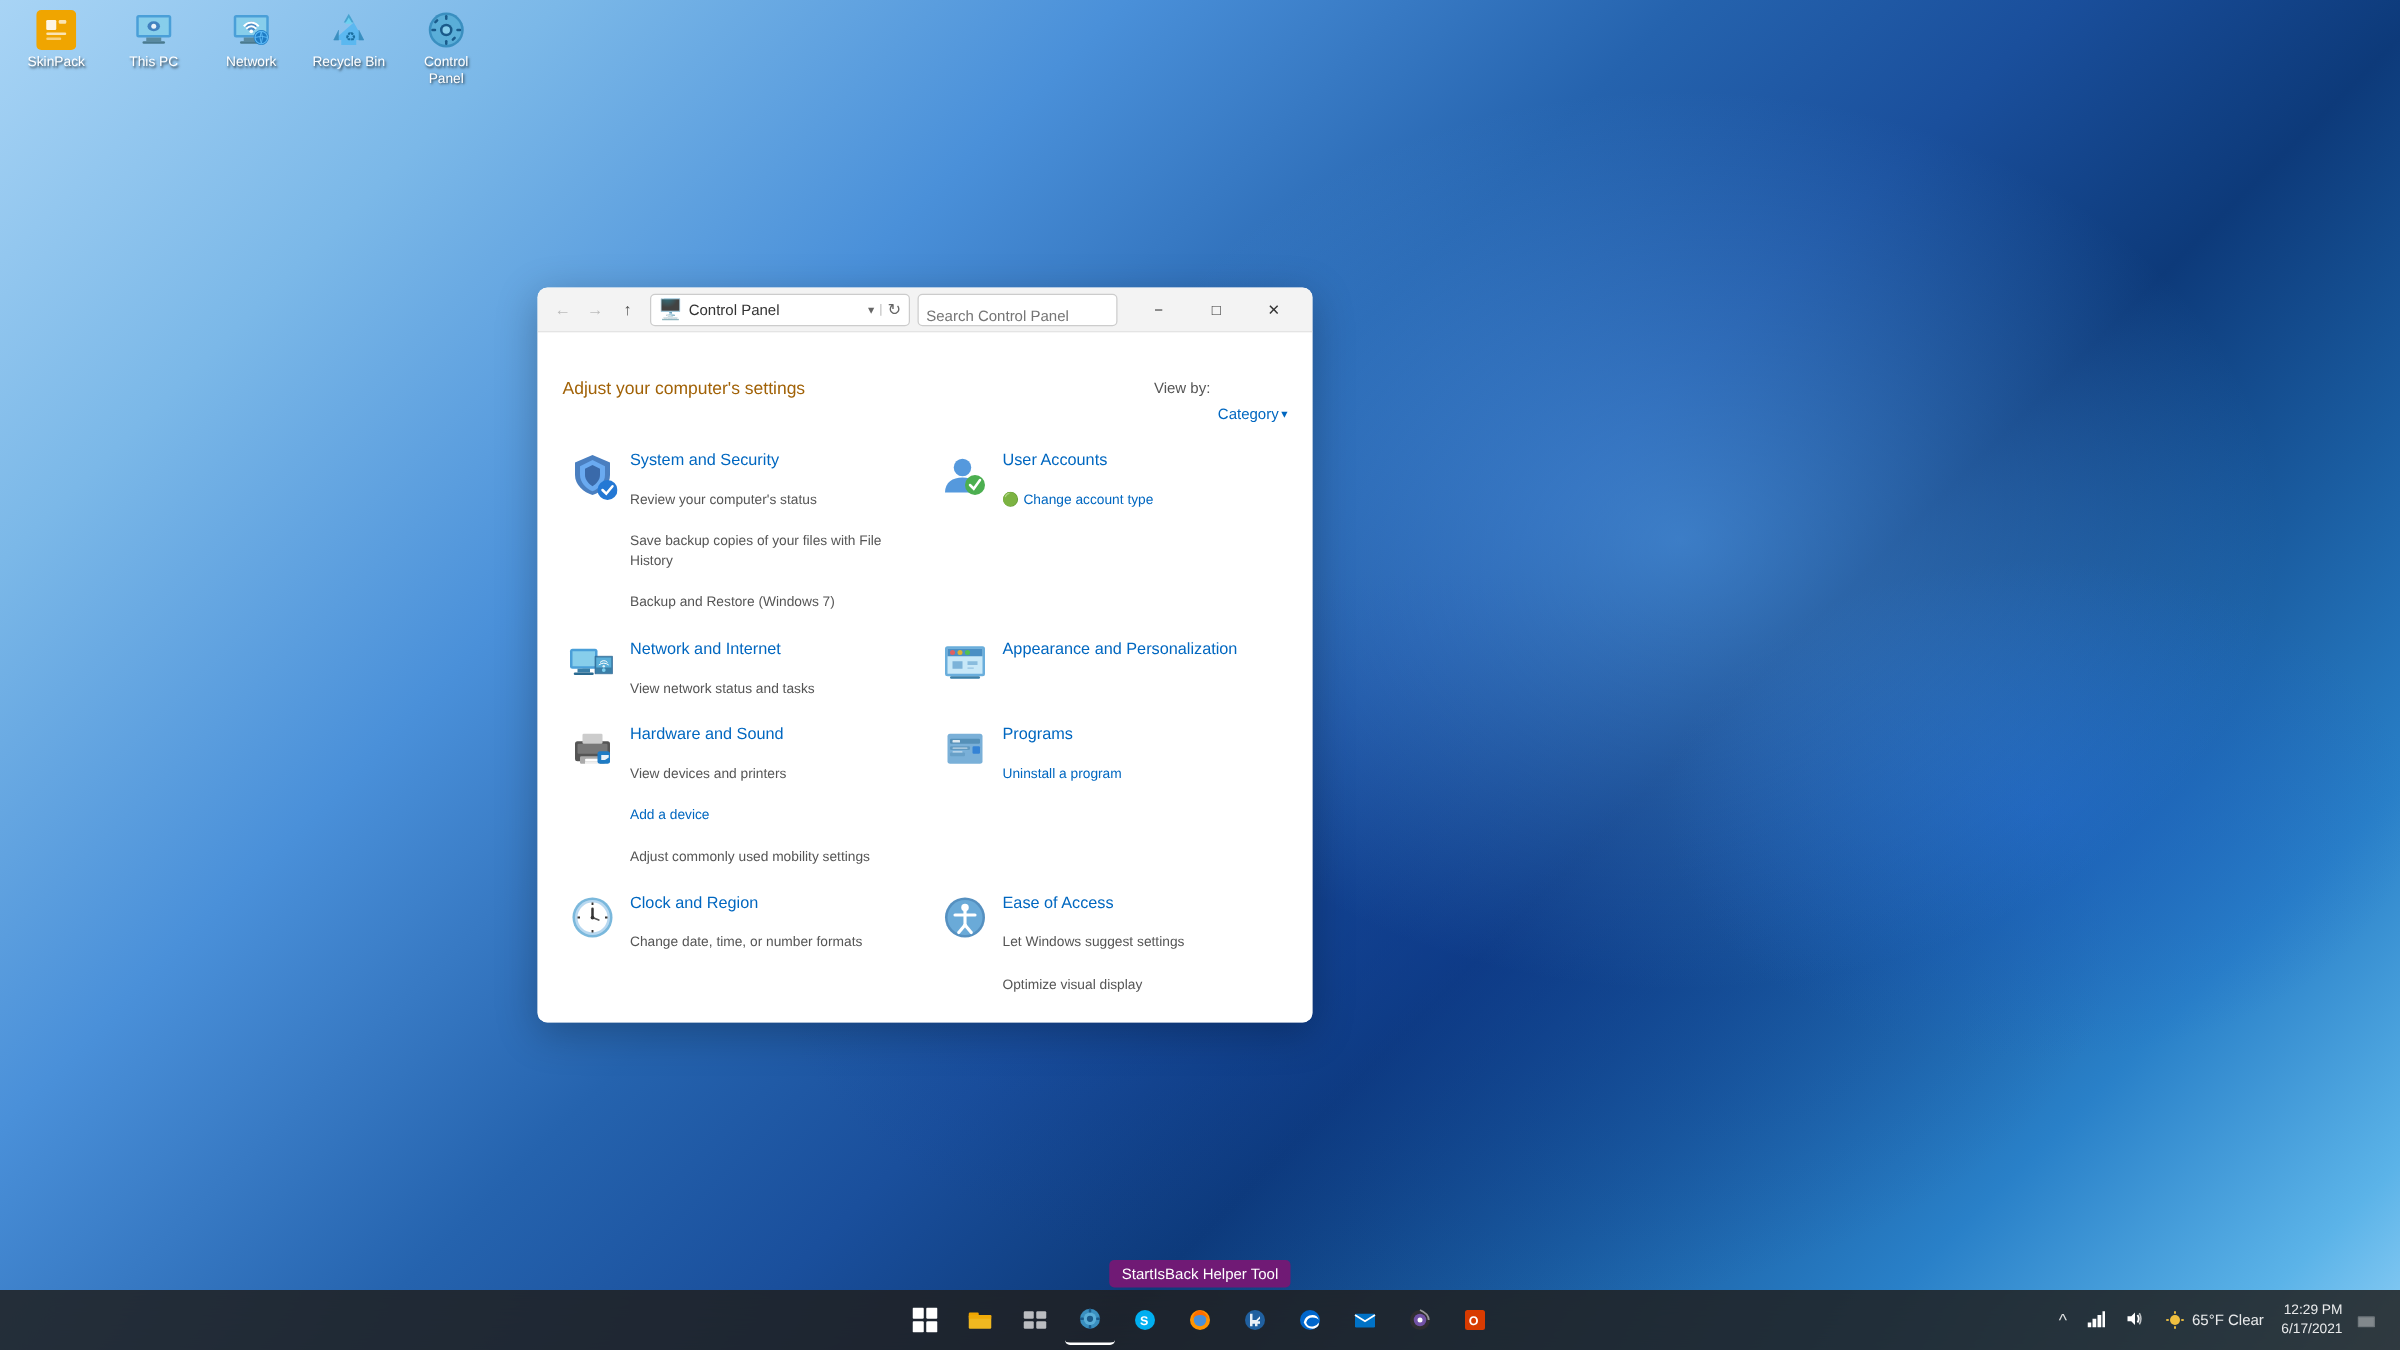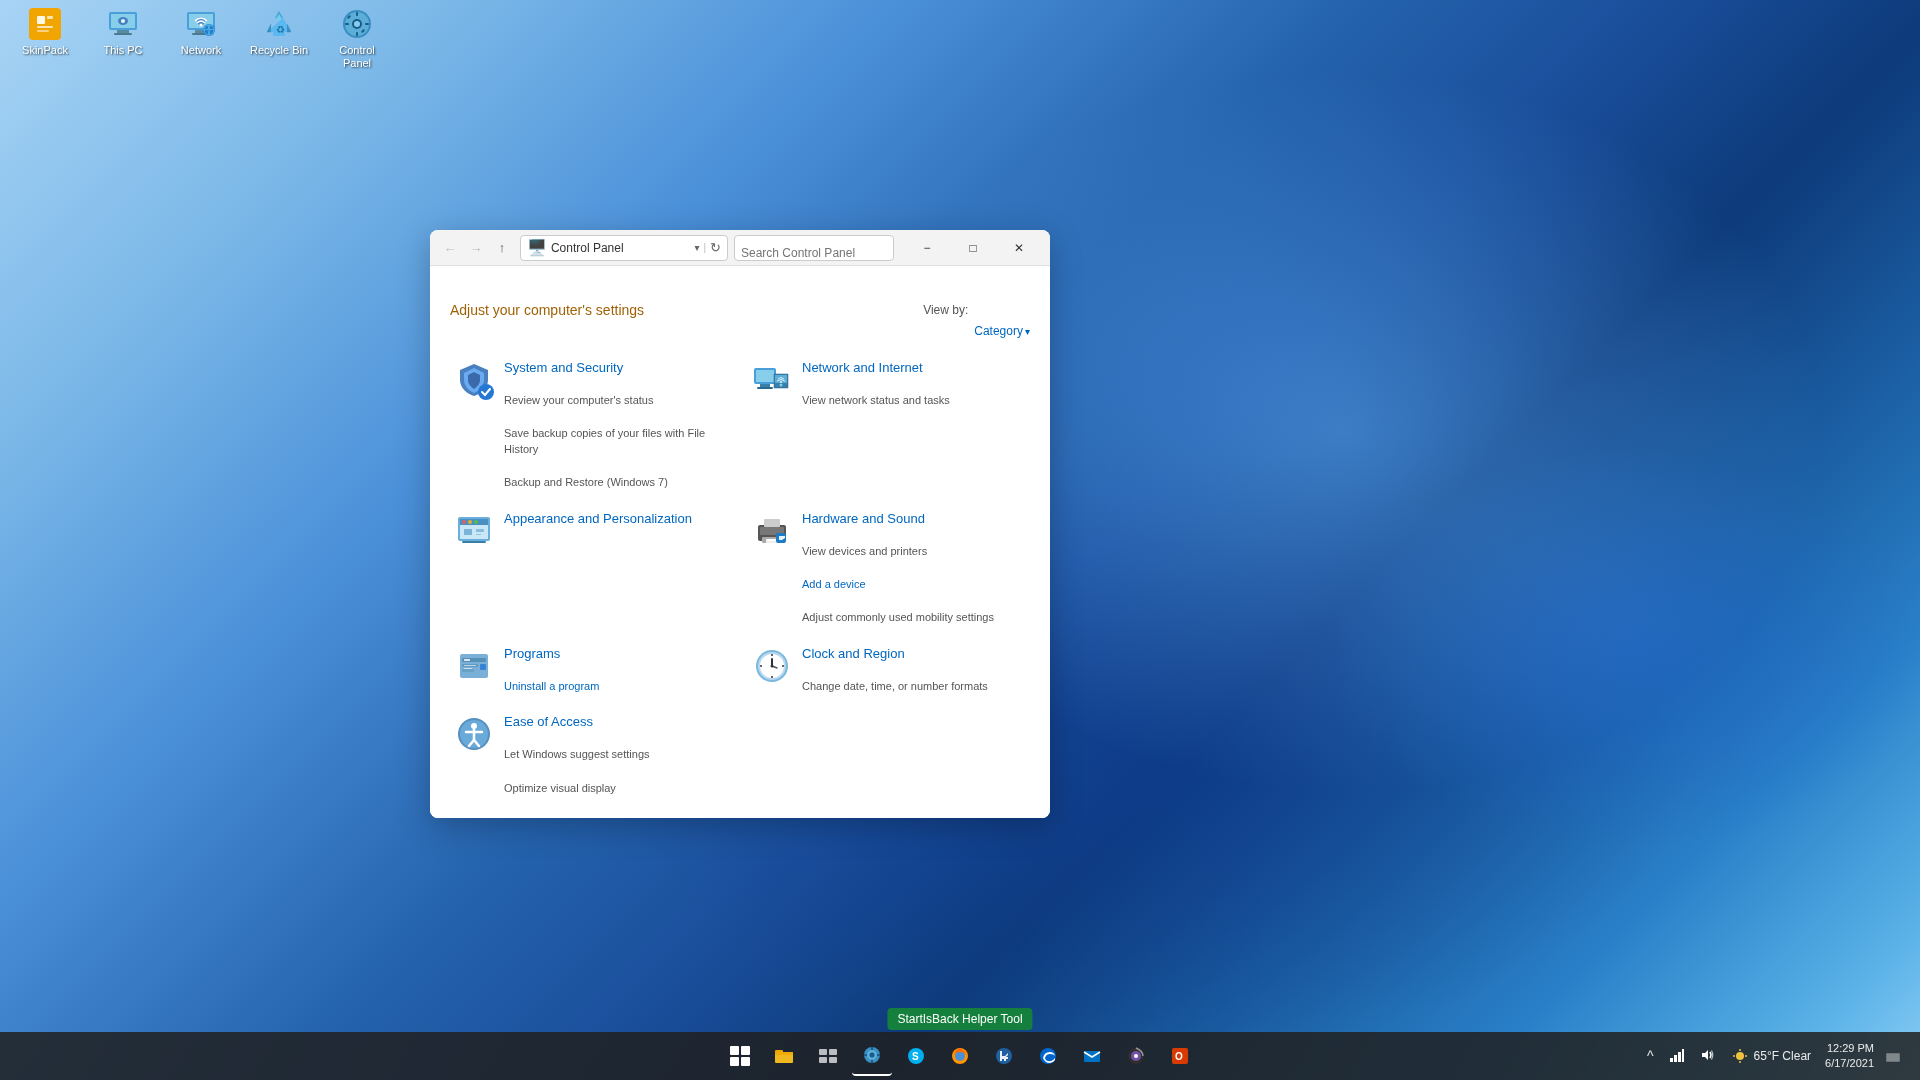--- a/index.html
+++ b/index.html
@@ -129,21 +129,21 @@
       font-size: 14px;
       padding: 2px 4px;
       cursor: pointer;
     }
 
     .startisback-tooltip {
       position: absolute;
       bottom: 50px;
       left: 50%;
       transform: translateX(-50%);
-      background: #15803d;
+      background: #701a75;
       color: white;
       font-size: 12px;
       padding: 4px 10px;
       border-radius: 4px;
       white-space: nowrap;
       z-index: 200;
     }
 
     
     .window {
@@ -510,20 +510,34 @@
           </svg>
         </div>
         <div class="category-text">
           <span class="category-name">System and Security</span>
           <span class="category-desc">Review your computer's status</span>
           <span class="category-desc">Save backup copies of your files with File History</span>
           <span class="category-desc">Backup and Restore (Windows 7)</span>
         </div>
       </div>
 
+      <div class="category-item">
+        <div class="category-icon">
+          <svg width="40" height="40" viewBox="0 0 40 40">
+            <circle cx="18" cy="14" r="7" fill="#5599dd"></circle>
+            <path d="M4 34 C4 26 10 22 18 22 C26 22 32 26 32 34" fill="#5599dd"></path>
+            <circle cx="28" cy="28" r="8" fill="#4caf50"></circle>
+            <path d="M24 28 L27 31 L32 24" stroke="white" stroke-width="2" fill="none" stroke-linecap="round"></path>
+          </svg>
+        </div>
+        <div class="category-text">
+          <span class="category-name">User Accounts</span>
+          <span class="category-link">🟢 Change account type</span>
+        </div>
+      </div>
 
       <div class="category-item">
         <div class="category-icon">
           <svg width="40" height="40" viewBox="0 0 40 40">
             <rect x="2" y="8" width="22" height="16" rx="2" fill="#4a9fd8"></rect>
             <rect x="4" y="10" width="18" height="12" fill="#87ceeb"></rect>
             <rect x="8" y="24" width="10" height="3" fill="#3a7fa8"></rect>
             <rect x="5" y="27" width="16" height="2" rx="1" fill="#2a6a90"></rect>
             <rect x="12" y="24" width="6" height="2" fill="#3a7fa8"></rect>
             <path d="M22 14 L36 14 L36 28 L22 28 Z" fill="#3a7fa8" stroke="#2a6090" stroke-width="0.5"></path>

